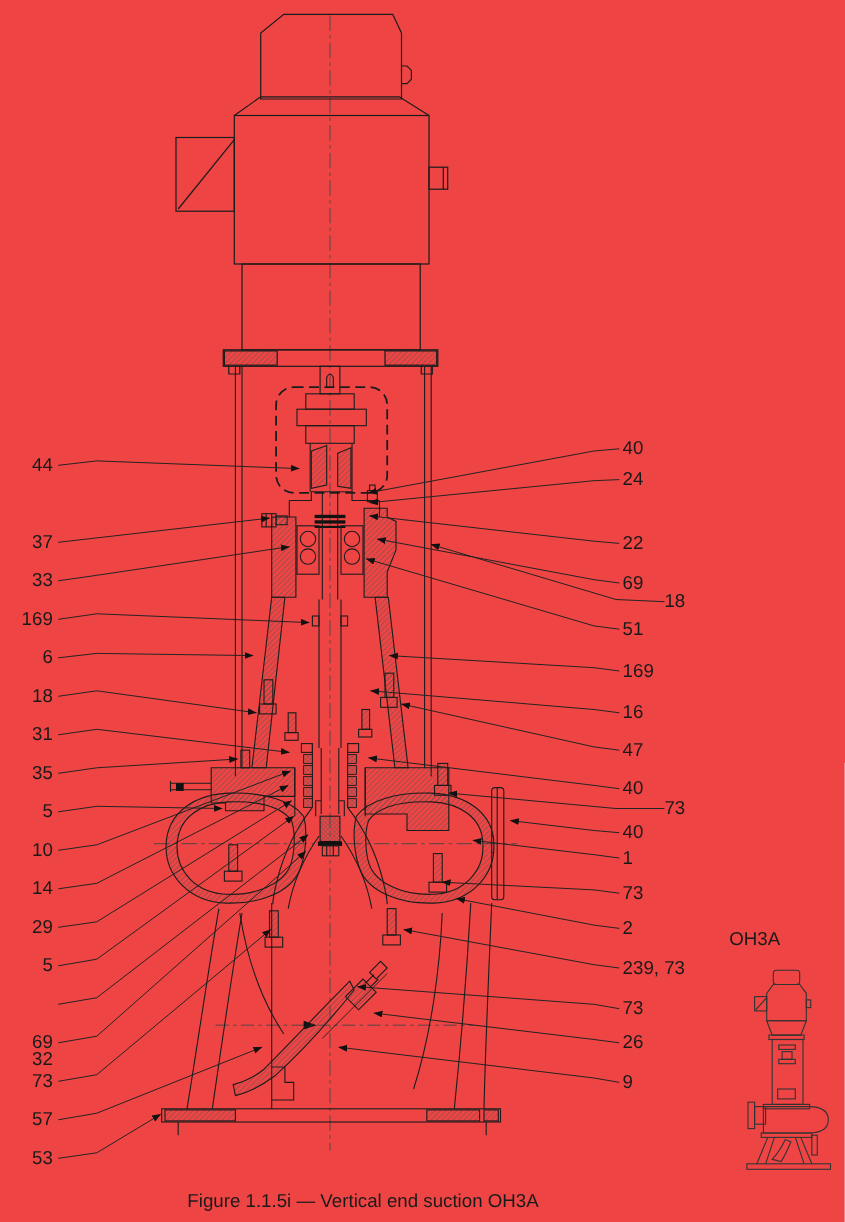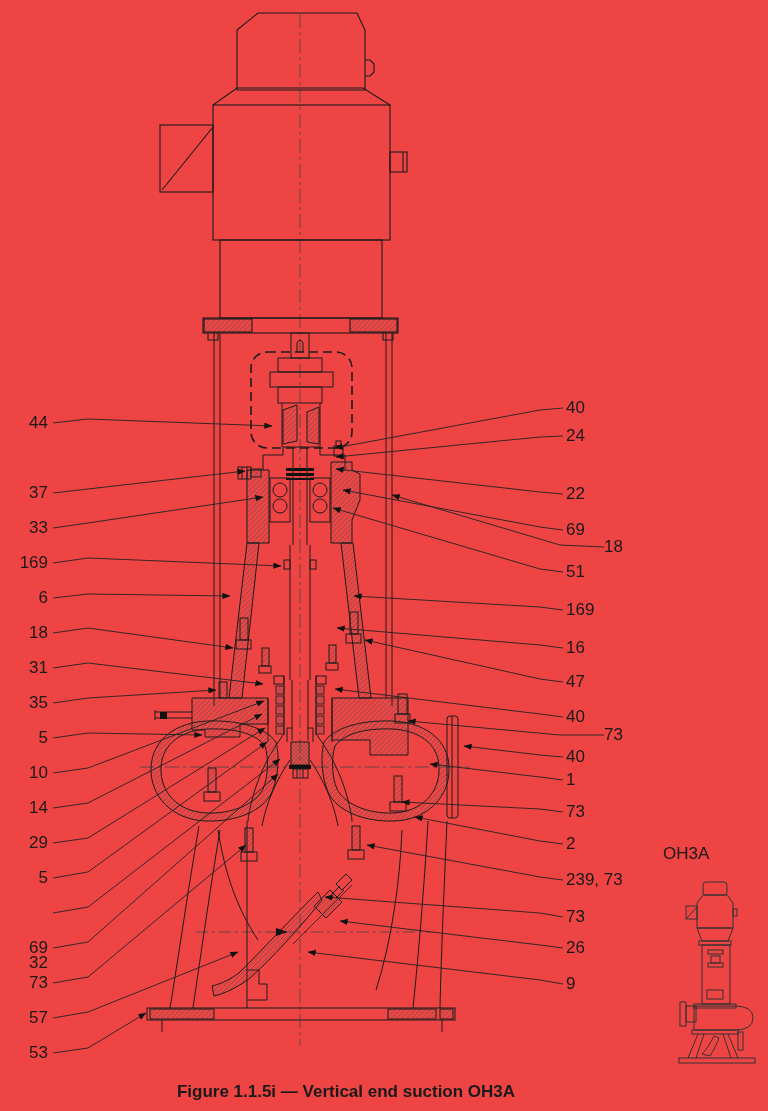--- a/index.html
+++ b/index.html
@@ -4,21 +4,21 @@
 <style>
   html,body{margin:0;padding:0;background:#fff;}
   #page{position:relative;width:768px;height:1111px;background:#ef4444;overflow:hidden;
         font-family:"Liberation Sans",sans-serif;color:#1a1a1a;}
   svg{position:absolute;left:0;top:0;}
   .lbl{position:absolute;font-size:17px;line-height:22px;color:#1a1a1a;white-space:nowrap;}
   .lbl-l{left:0;width:48px;text-align:right;}
   .lbl-r{left:566px;}
   .lbl-r2{left:604px;}
   #caption{position:absolute;top:1082px;left:0;width:660px;text-align:center;
-           font-weight:bold;font-size:17px;margin-left:16px;}
+           font-weight:normal;font-size:17px;}
   #variant{position:absolute;top:844px;left:663px;width:100px;font-size:17px;}
 </style>
 </head>
 <body>
 
 <div id="page">
 
 <svg width="768" height="1111" viewBox="0 0 768 1111">
   <defs>
     <pattern id="h" width="5" height="5" patternUnits="userSpaceOnUse">

